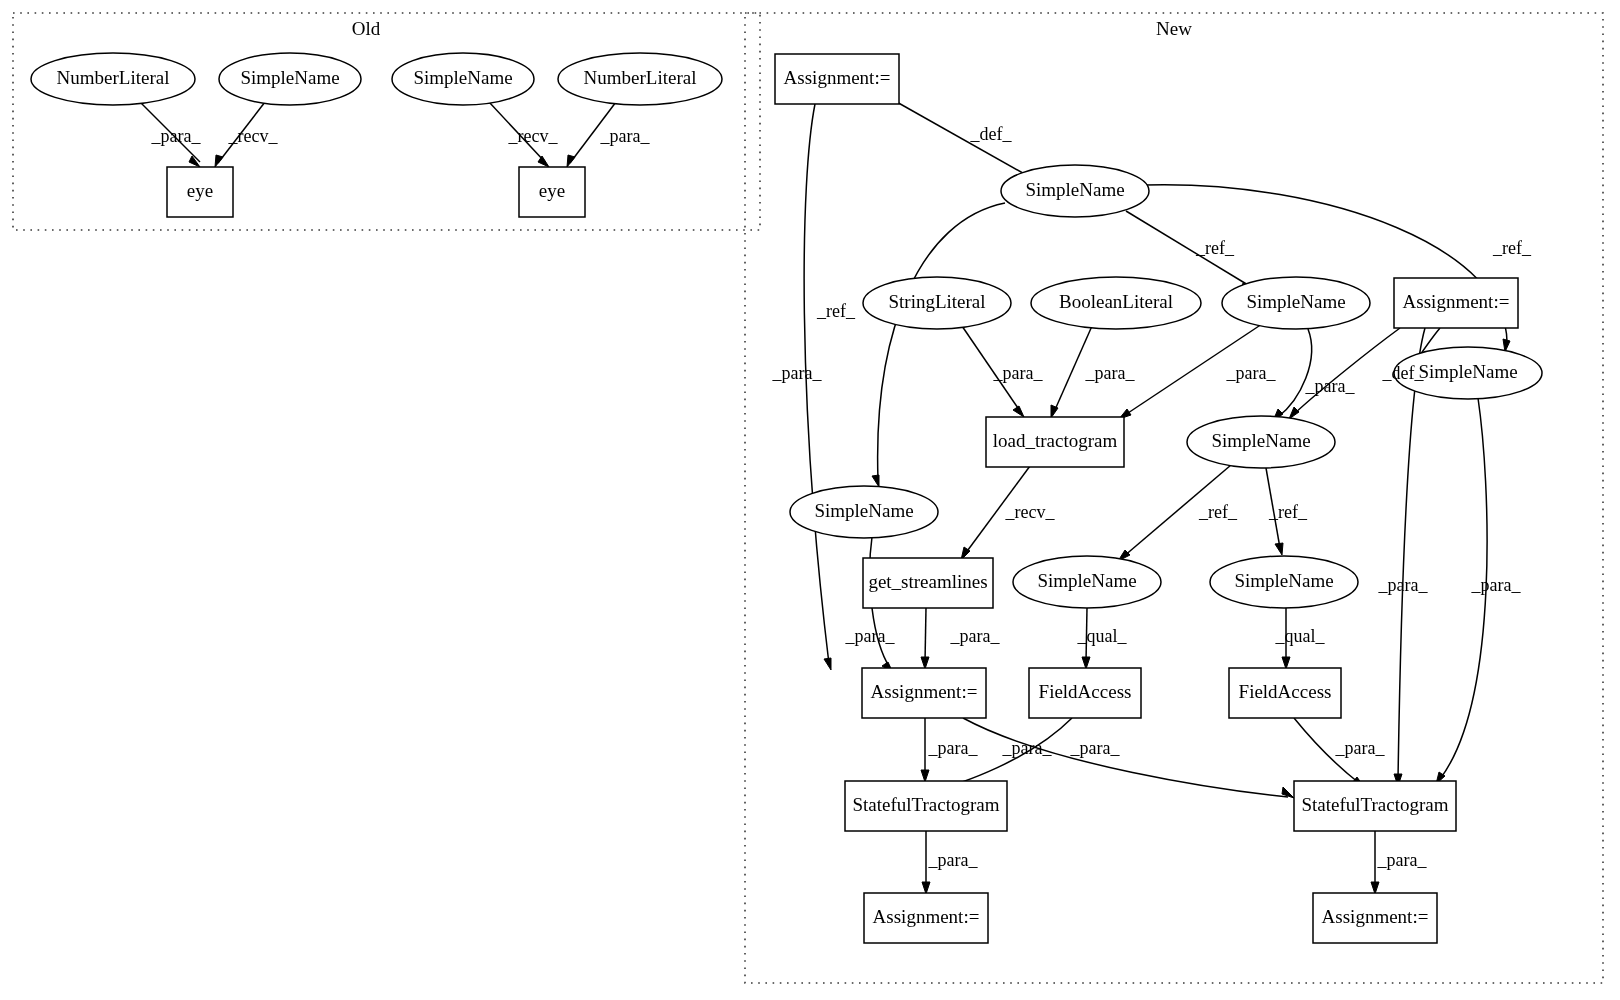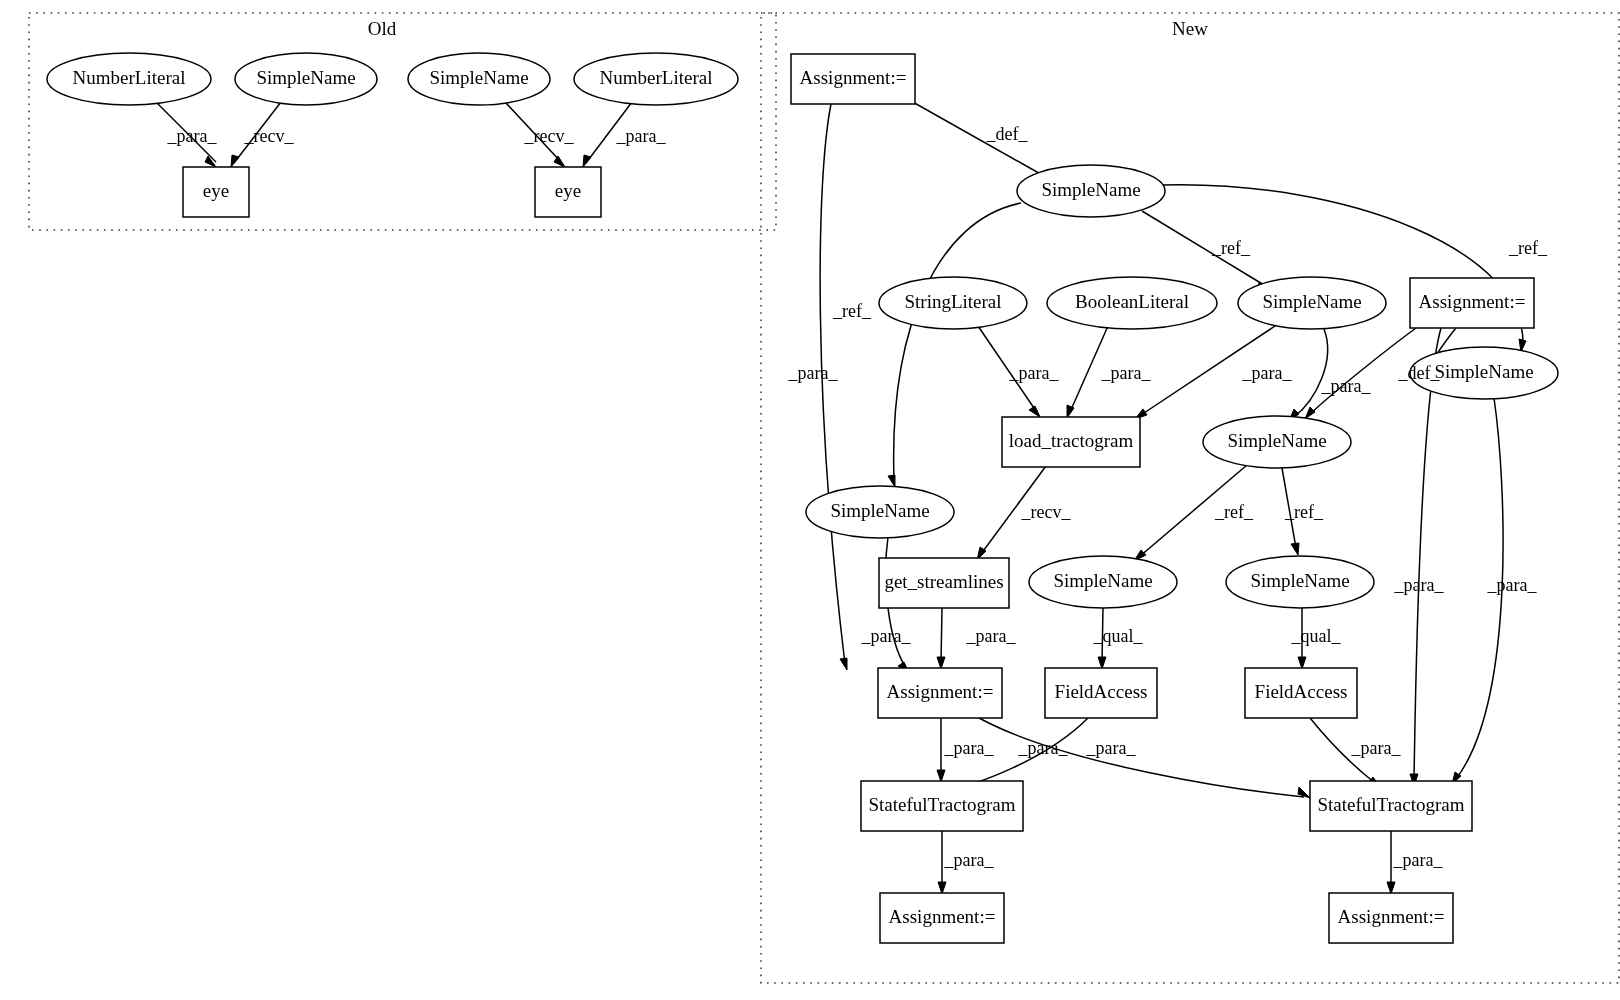--- a/index.html
+++ b/index.html
@@ -6,21 +6,20 @@
     margin: 0;
     padding: 0;
     background: #ffffff;
   }
   #canvas-wrap {
     position: relative;
     width: 1296px;
     height: 1000px;
     background: #ffffff;
     font-family: "Liberation Serif", serif;
-    margin-left: 16px;
   }
   svg#graph {
     display: block;
     width: 1620px;
     height: 1000px;
   }
   .cluster-border {
     fill: none;
     stroke: #3a3a3a;
     stroke-width: 1.6;

